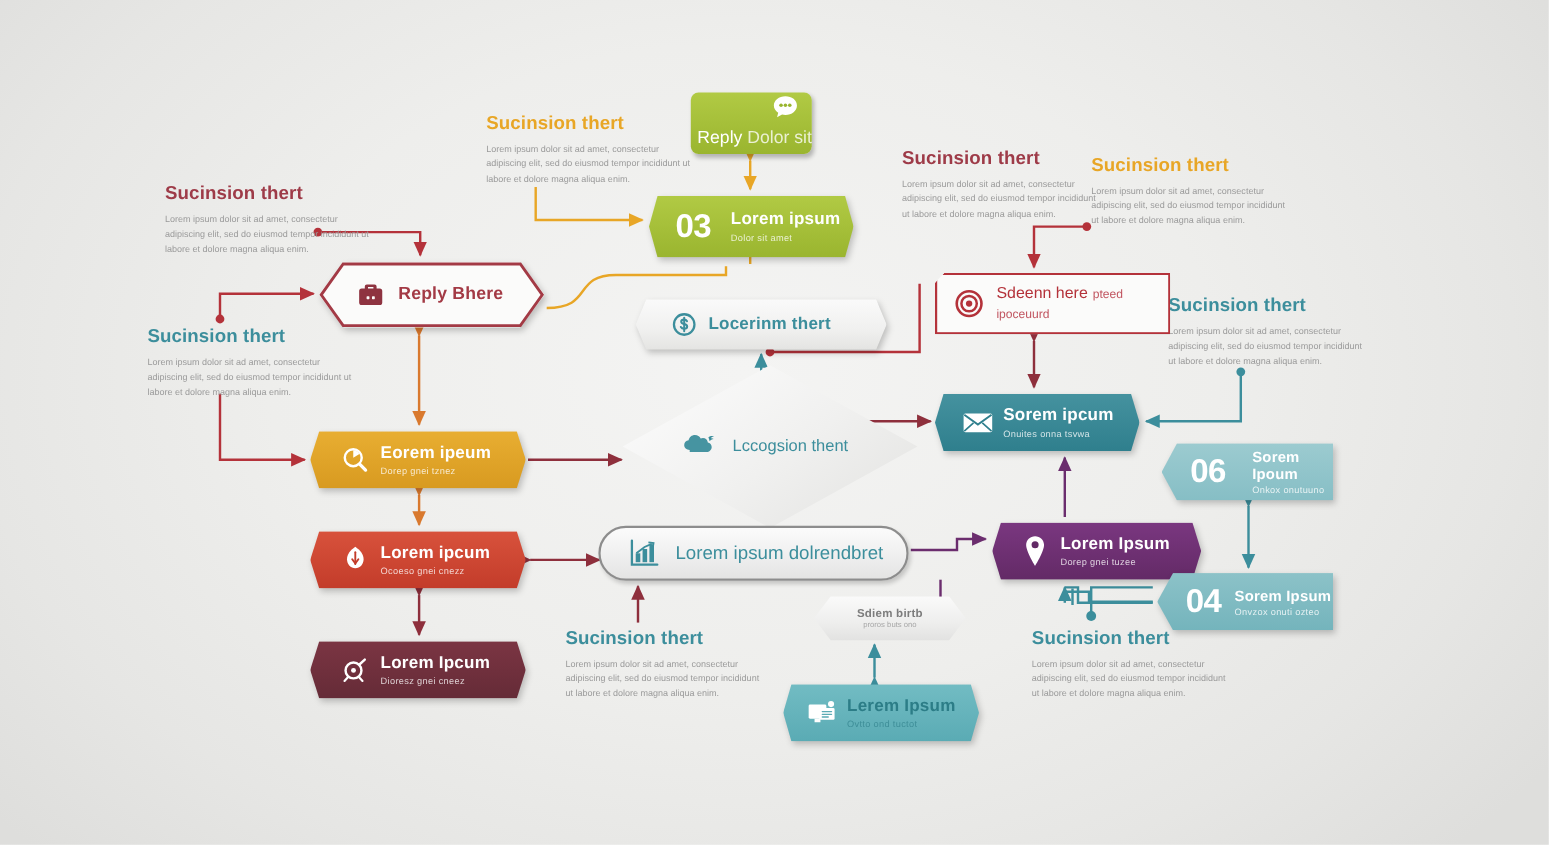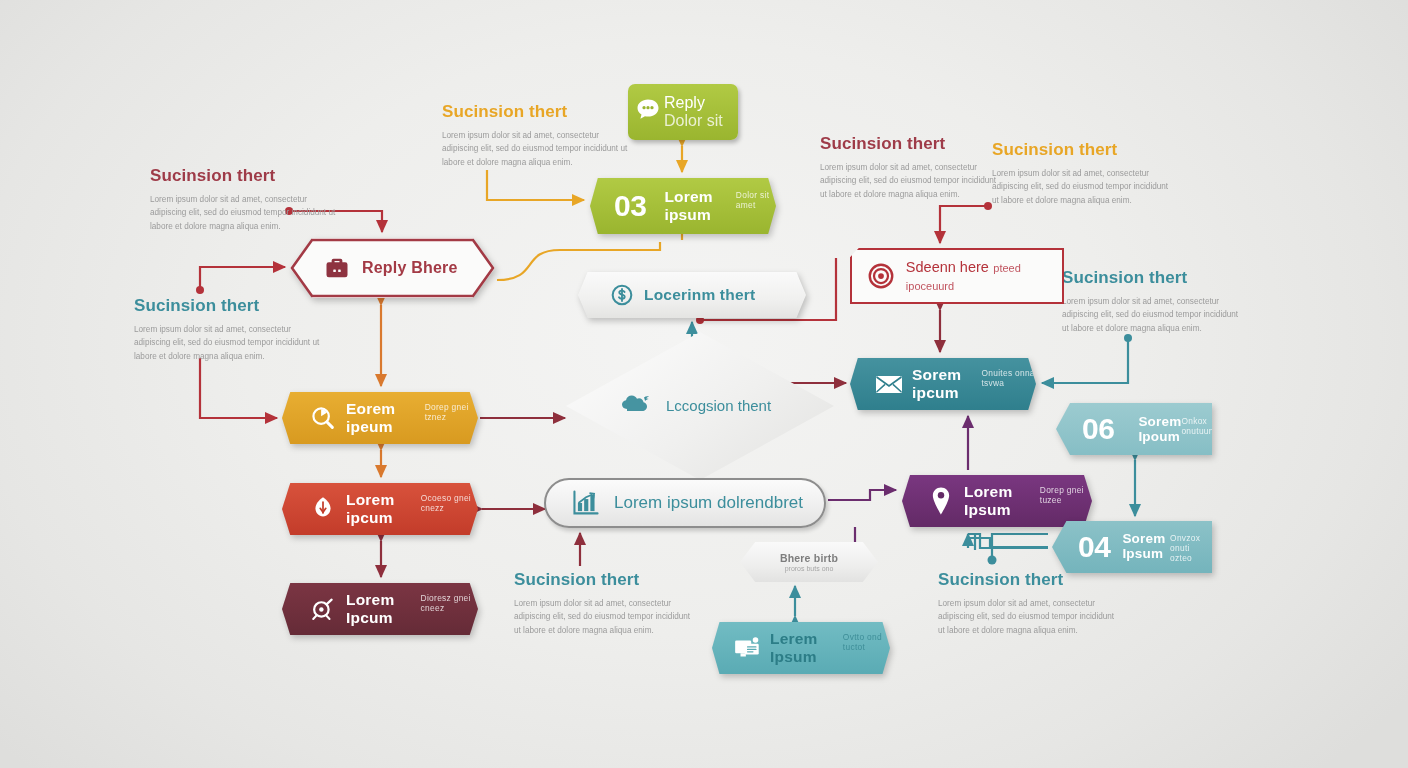--- a/index.html
+++ b/index.html
@@ -39,21 +39,21 @@
   }
   .hexshape {
     clip-path: polygon(4.2% 0, 95.8% 0, 100% 50%, 95.8% 100%, 4.2% 100%, 0 50%);
   }
   .arrowL {
     clip-path: polygon(0 50%, 9% 0, 100% 0, 100% 100%, 9% 100%);
   }
   .banner .ic {
     flex: 0 0 auto; display: flex; align-items: center; justify-content: center;
   }
-  .banner .txt { display: flex; flex-direction: row; justify-content: center; }
+  .banner .txt { display: flex; flex-direction: column; justify-content: center; }
   .banner .t1 { font-size: 15.5px; font-weight: bold; letter-spacing: .2px; }
   .banner .t2 { font-size: 8.4px; margin-top: 2px; letter-spacing: .3px; filter: blur(.3px); }
   .banner .num {
     font-size: 30px; font-weight: bold; color: #ffffff;
     letter-spacing: -.5px; line-height: 1;
   }
 
   .white-on   .t1, .white-on .t2 { color: #ffffff; }
   .white-on   .t2 { color: rgba(255,255,255,.78); }
 
@@ -61,22 +61,23 @@
   .pill {
     position: absolute; border-radius: 40px;
     background: linear-gradient(180deg,#fbfbfb 0%, #efefef 55%, #e4e4e3 100%);
     border: 2.4px solid #8d8d8d;
     display: flex; align-items: center;
     box-shadow: 2px 3px 4px rgba(0,0,0,.18);
   }
   
   .rrect {
     position: absolute; border-radius: 7px;
-    display: flex; align-items: center;
+    display: flex; align-items: flex-end;
     box-shadow: 2px 3px 4px rgba(0,0,0,.25);
+    flex-direction: column;
   }
   
   .obox {
     position: absolute; display: flex; align-items: center;
     background: #fbfbfa;
     clip-path: polygon(4% 0, 100% 0, 100% 100%, 0 100%, 0 16%);
     box-shadow: 2px 3px 4px rgba(0,0,0,.18);
   }
   .obox .inner {
     position: absolute; inset: 0;
@@ -445,21 +446,21 @@
         </svg>
       </div>
       <div class="txt">
         <span class="t1">Lorem Ipcum</span>
         <span class="t2 blurtxt">Dioresz gnei cneez</span>
       </div>
     </div>
   </div>
 
   <div class="small-hex" style="left:740px; top:542px; width:138px; height:40px;">
-    <span class="t1">Bhere birtb</span>
+    <span class="t1">Sdiem birtb</span>
     <span class="t2 blurtxt">proros buts ono</span>
   </div>
 
   <div class="banner" style="left:712px; top:622px; width:178px; height:52px;">
     <div class="body hexshape" style="background:linear-gradient(180deg,#72bcc3 0%,#5aabb4 100%);">
       <div class="ic" style="width:44px;margin-left:14px;">
         <svg width="30" height="28" viewBox="0 0 28 26" fill="#ffffff">
           <rect x="2" y="6" width="15" height="12" rx="1.2"></rect>
           <path d="M7 18 h5 v3 h-5z"></path>
           <rect x="11" y="9" width="13" height="10" rx="1.2"></rect>

